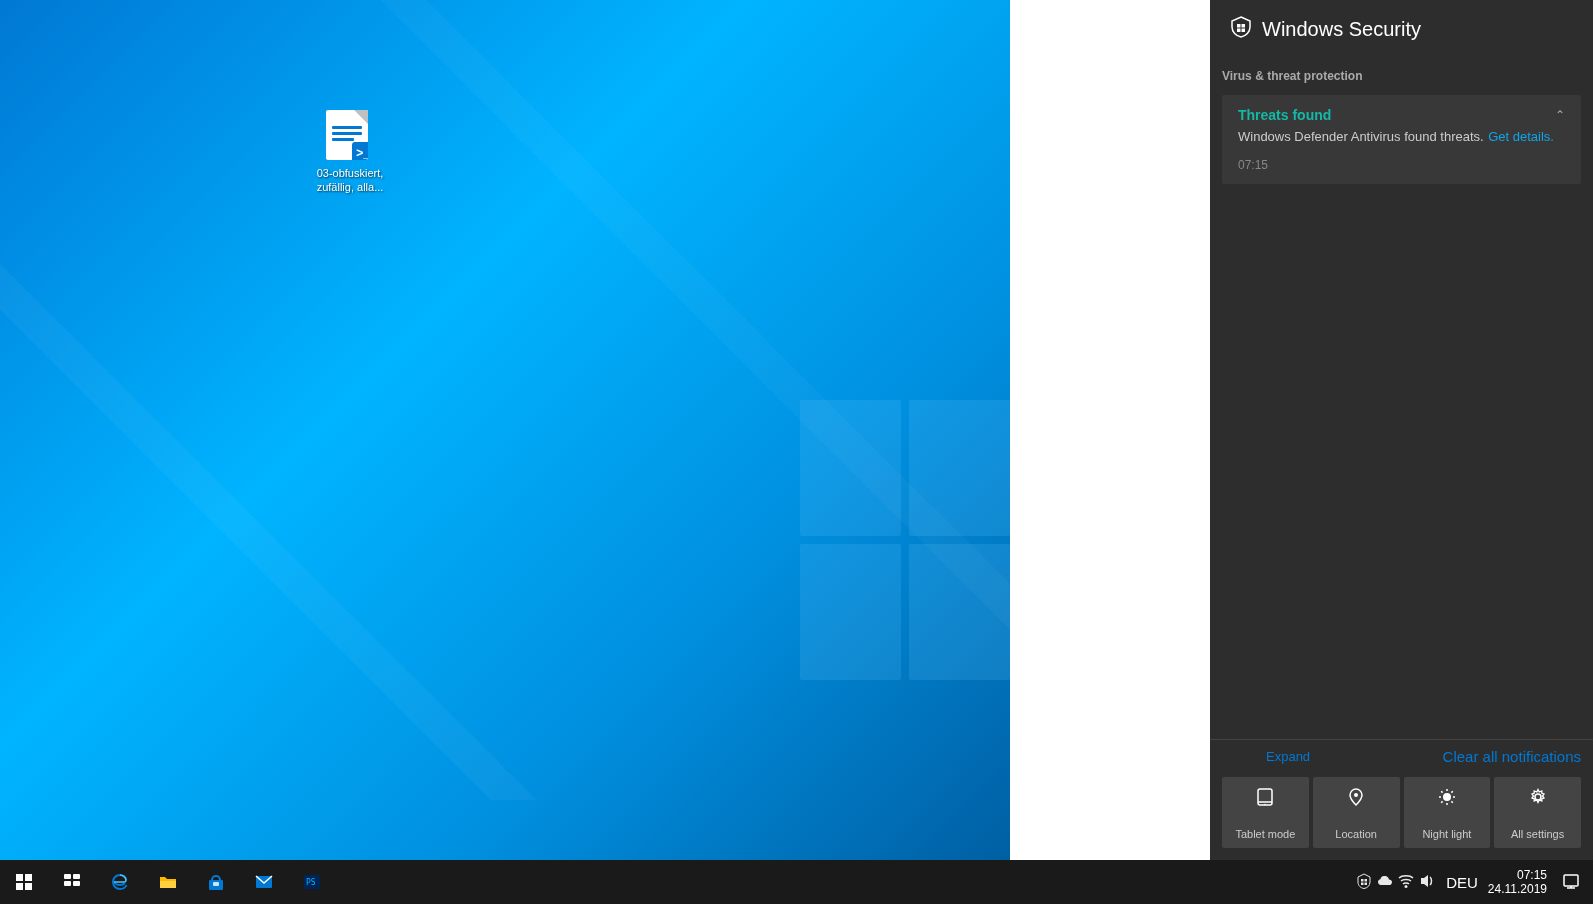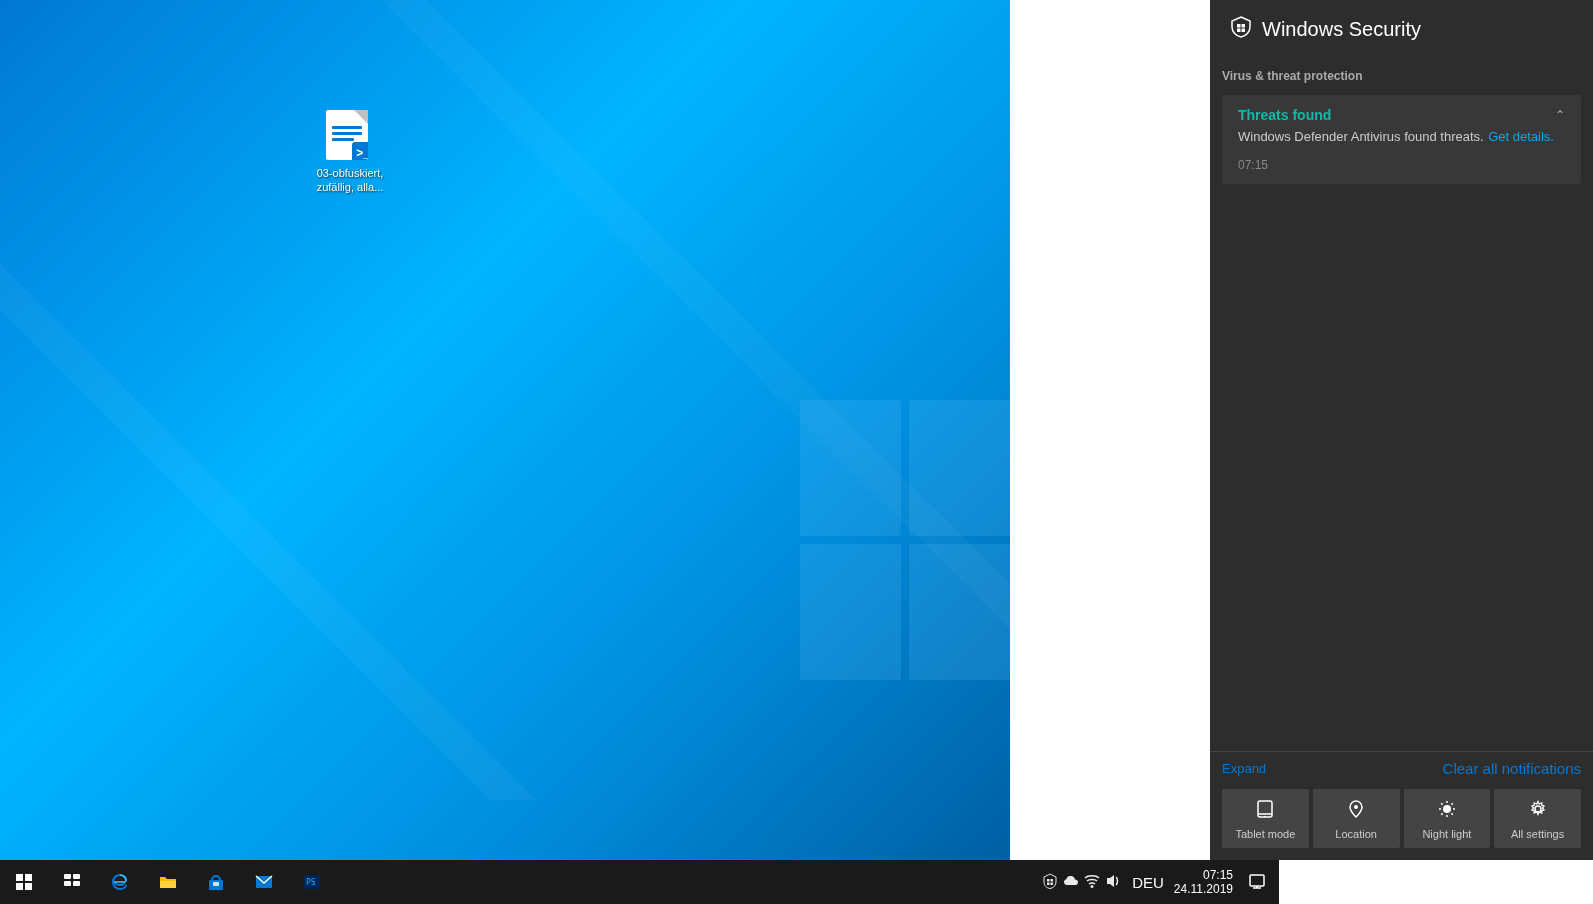--- a/index.html
+++ b/index.html
@@ -105,21 +105,21 @@
       margin-top: 4px;
       text-shadow: 1px 1px 2px rgba(0,0,0,0.7);
       line-height: 1.3;
       word-break: break-word;
     }
 
     
     #taskbar {
       position: absolute;
       bottom: 0; left: 0;
-      width: 1279px;
+      width: 1593px;
       height: 44px;
       background: #1a1a1a;
       display: flex;
       align-items: center;
       z-index: 100;
     }
 
     .taskbar-start {
       width: 48px;
       height: 44px;
@@ -299,20 +299,21 @@
       align-items: center;
       border-top: 1px solid #444;
     }
 
     .panel-expand-btn {
       color: #0078d4;
       font-size: 13px;
       cursor: pointer;
       background: none;
       border: none;
+      margin-left: 44px;
     }
 
     .panel-clear-btn {
       color: #0078d4;
       font-size: 15px;
       cursor: pointer;
       background: none;
       border: none;
     }
 
@@ -325,21 +326,21 @@
     }
 
     .quick-action-btn {
       background: #444444;
       border: none;
       border-radius: 2px;
       padding: 10px 6px 8px 6px;
       display: flex;
       flex-direction: column;
       align-items: center;
-      gap: 4px;
+      gap: 16px;
       cursor: pointer;
     }
 
     .quick-action-icon {
       color: white;
       font-size: 18px;
     }
 
     .quick-action-label {
       color: #cccccc;

